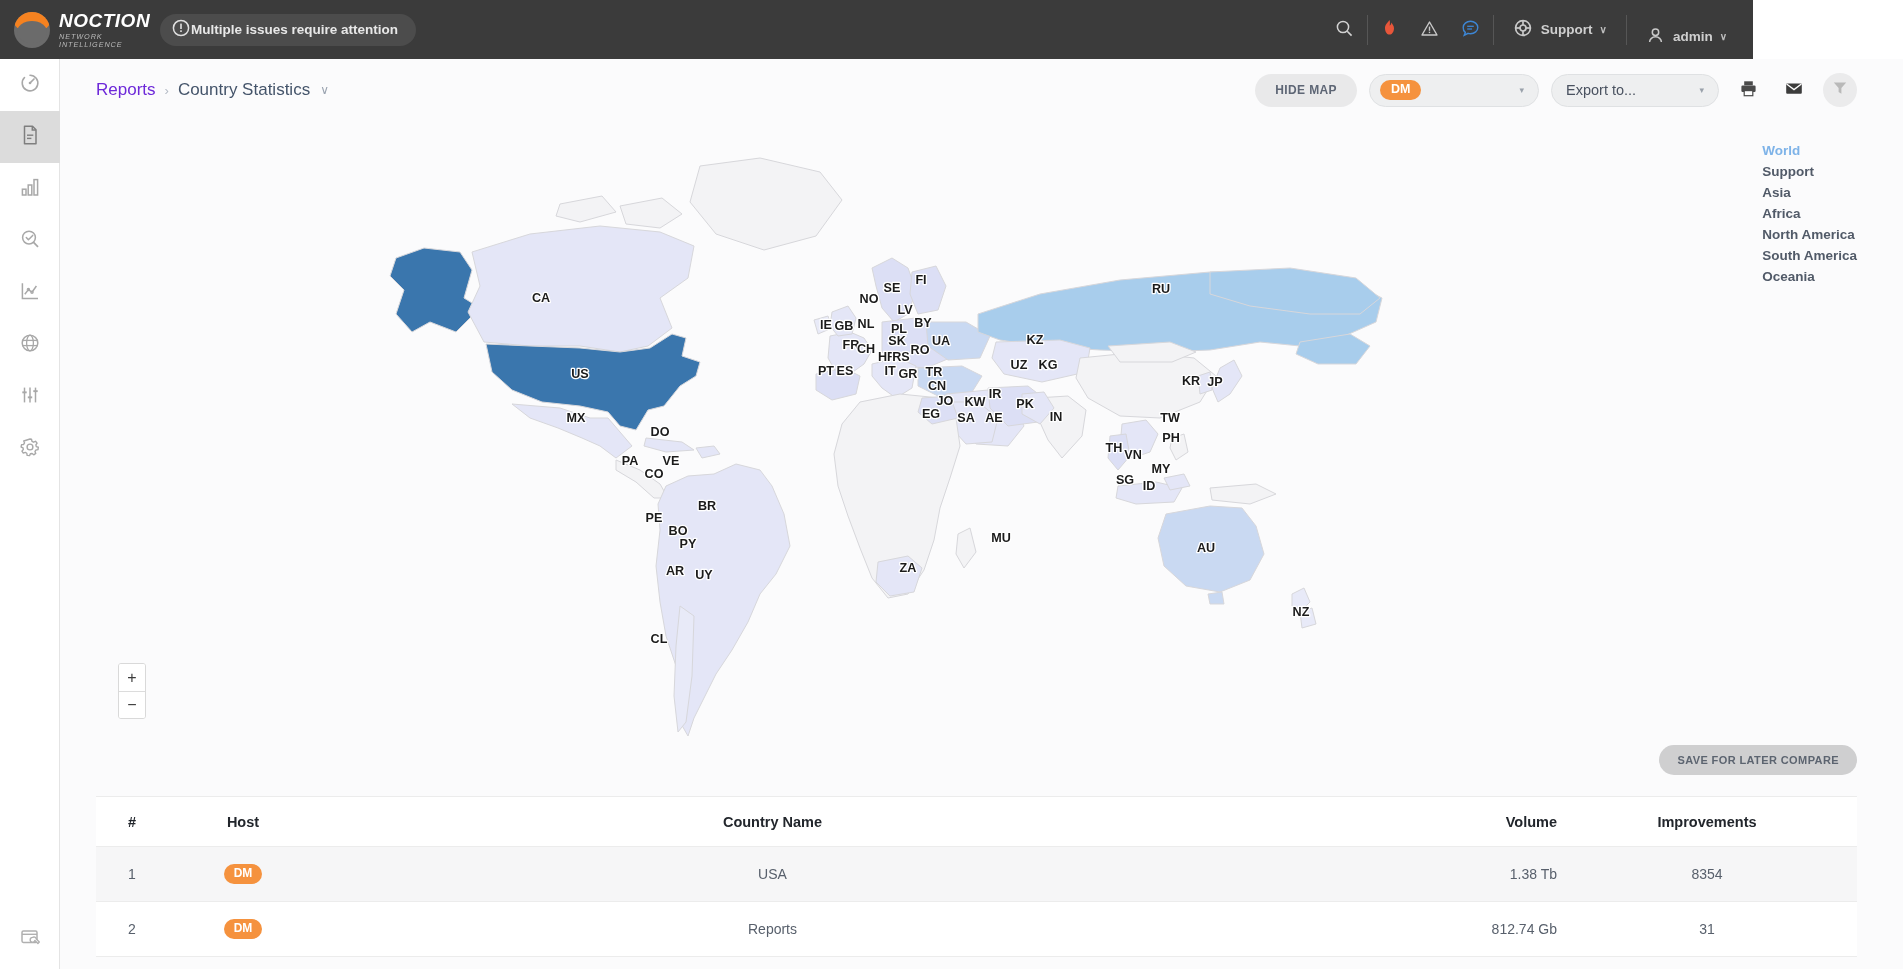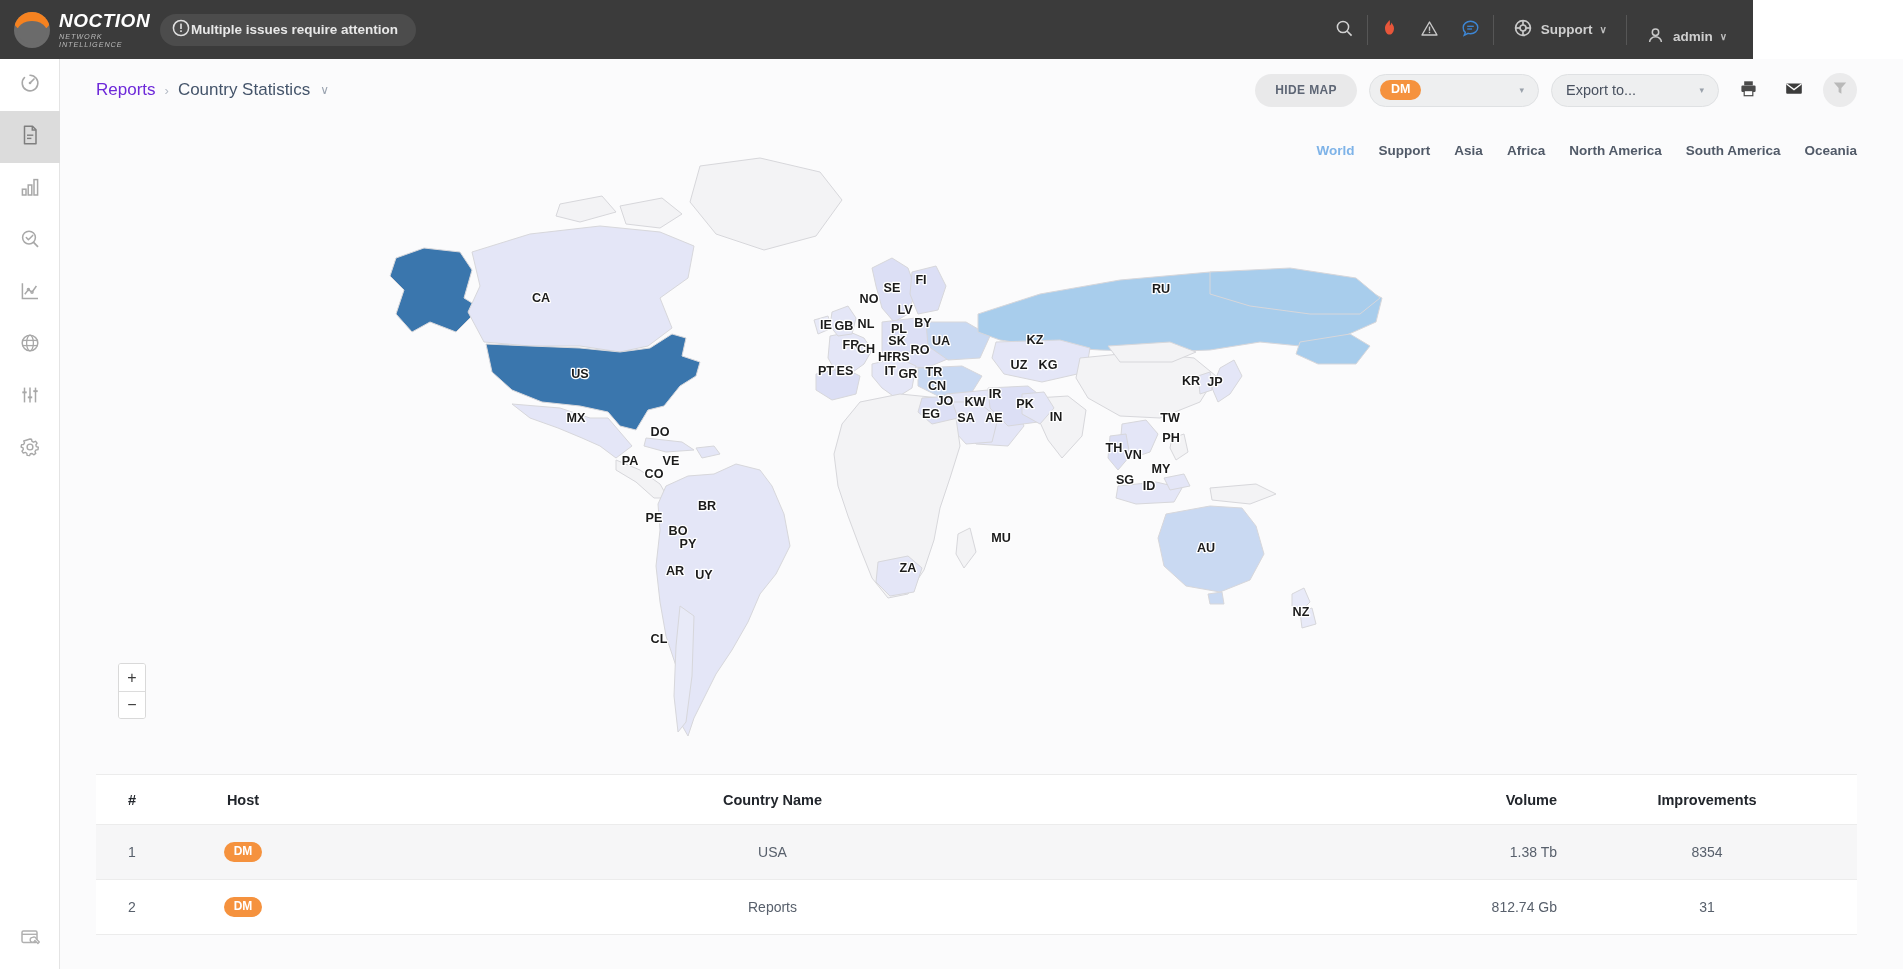--- a/index.html
+++ b/index.html
@@ -139,21 +139,21 @@
     width: 28px; border: 1px solid #d9d9d9; border-radius: 3px;
     background: #fff; overflow: hidden; z-index: 6;
   }
   .zoom-b {
     width: 26px; height: 27px; display: flex; align-items: center; justify-content: center;
     font-size: 16px; color: #3a3a3a; cursor: pointer; background: #fff;
   }
   .zoom-b + .zoom-b { border-top: 1px solid #dcdcdc; }
   #region-list {
     position: absolute; right: 0; top: 22px; z-index: 6;
-    display: flex; flex-direction: row; gap: 24px;
+    display: flex; flex-direction: column; gap: 6px;
     text-align: left;
   }
   .region-item {
     font-size: 13.5px; font-weight: bold; color: #515a68; cursor: pointer;
   }
   .region-item.active { color: #7eb3e8; }
 
   #save-compare-wrap {
     position: relative; display: flex; justify-content: flex-end;
     padding: 0 46px 0 0; margin-top: -8px;
@@ -614,20 +614,23 @@
         <div class="region-item active">World</div>
         <div class="region-item">Support</div>
         <div class="region-item">Asia</div>
         <div class="region-item">Africa</div>
         <div class="region-item">North America</div>
         <div class="region-item">South America</div>
         <div class="region-item">Oceania</div>
       </div>
   </div>
 
+  <div id="save-compare-wrap">
+    <button id="save-compare">SAVE FOR LATER COMPARE</button>
+  </div>
 
   <div id="table-wrap">
     <table>
       <thead>
         <tr>
           <th class="col-num">#</th>
           <th class="col-host">Host</th>
           <th class="col-country">Country Name</th>
           <th class="col-volume">Volume</th>
           <th class="col-improve">Improvements</th>

